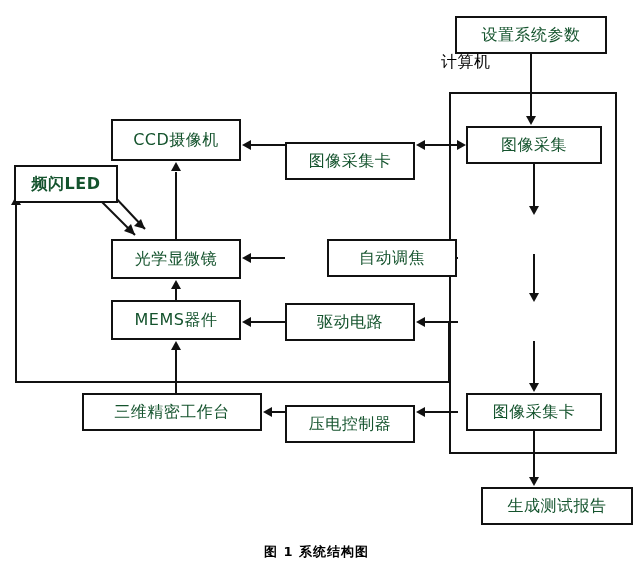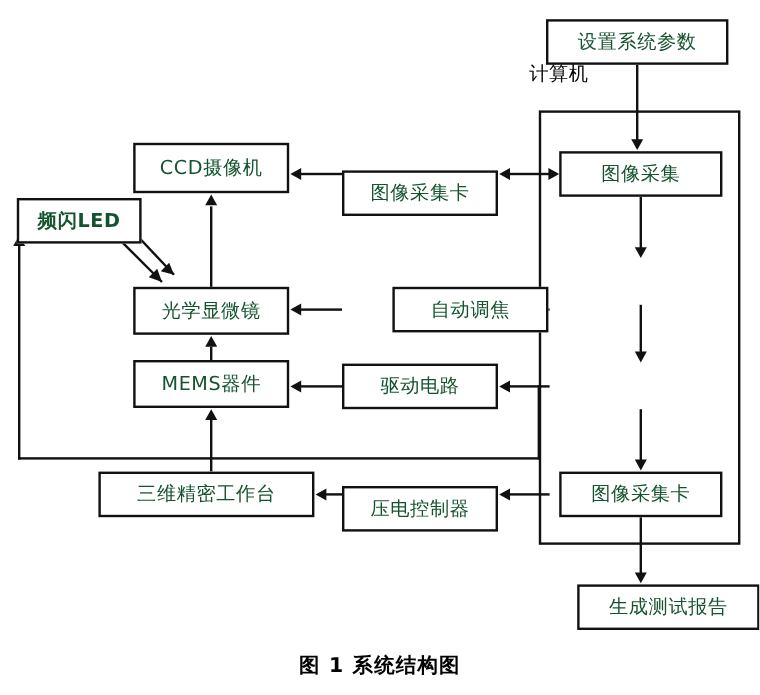--- a/index.html
+++ b/index.html
@@ -78,21 +78,21 @@
   .arrow-u {
     border-left: 5px solid transparent;
     border-right: 5px solid transparent;
     border-bottom: 9px solid #111111;
   }
   .caption {
     position: absolute;
     left: 0;
     right: 0;
     text-align: center;
-    font-size: 17px;
+    font-size: 13px;
     font-weight: bold;
     color: #000000;
     letter-spacing: 1px;
   }
   .diag-arrow { position: absolute; z-index: 4; }
 </style>
 </head>
 <body>
 
 <div id="canvas">

